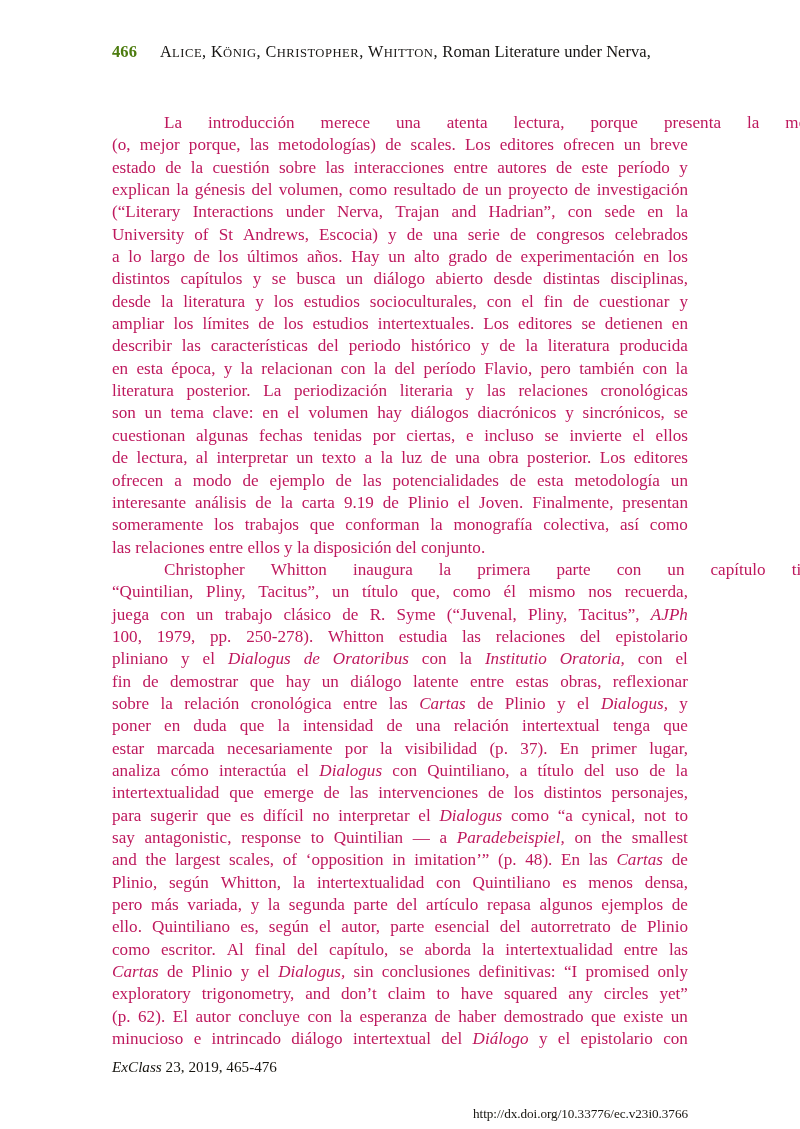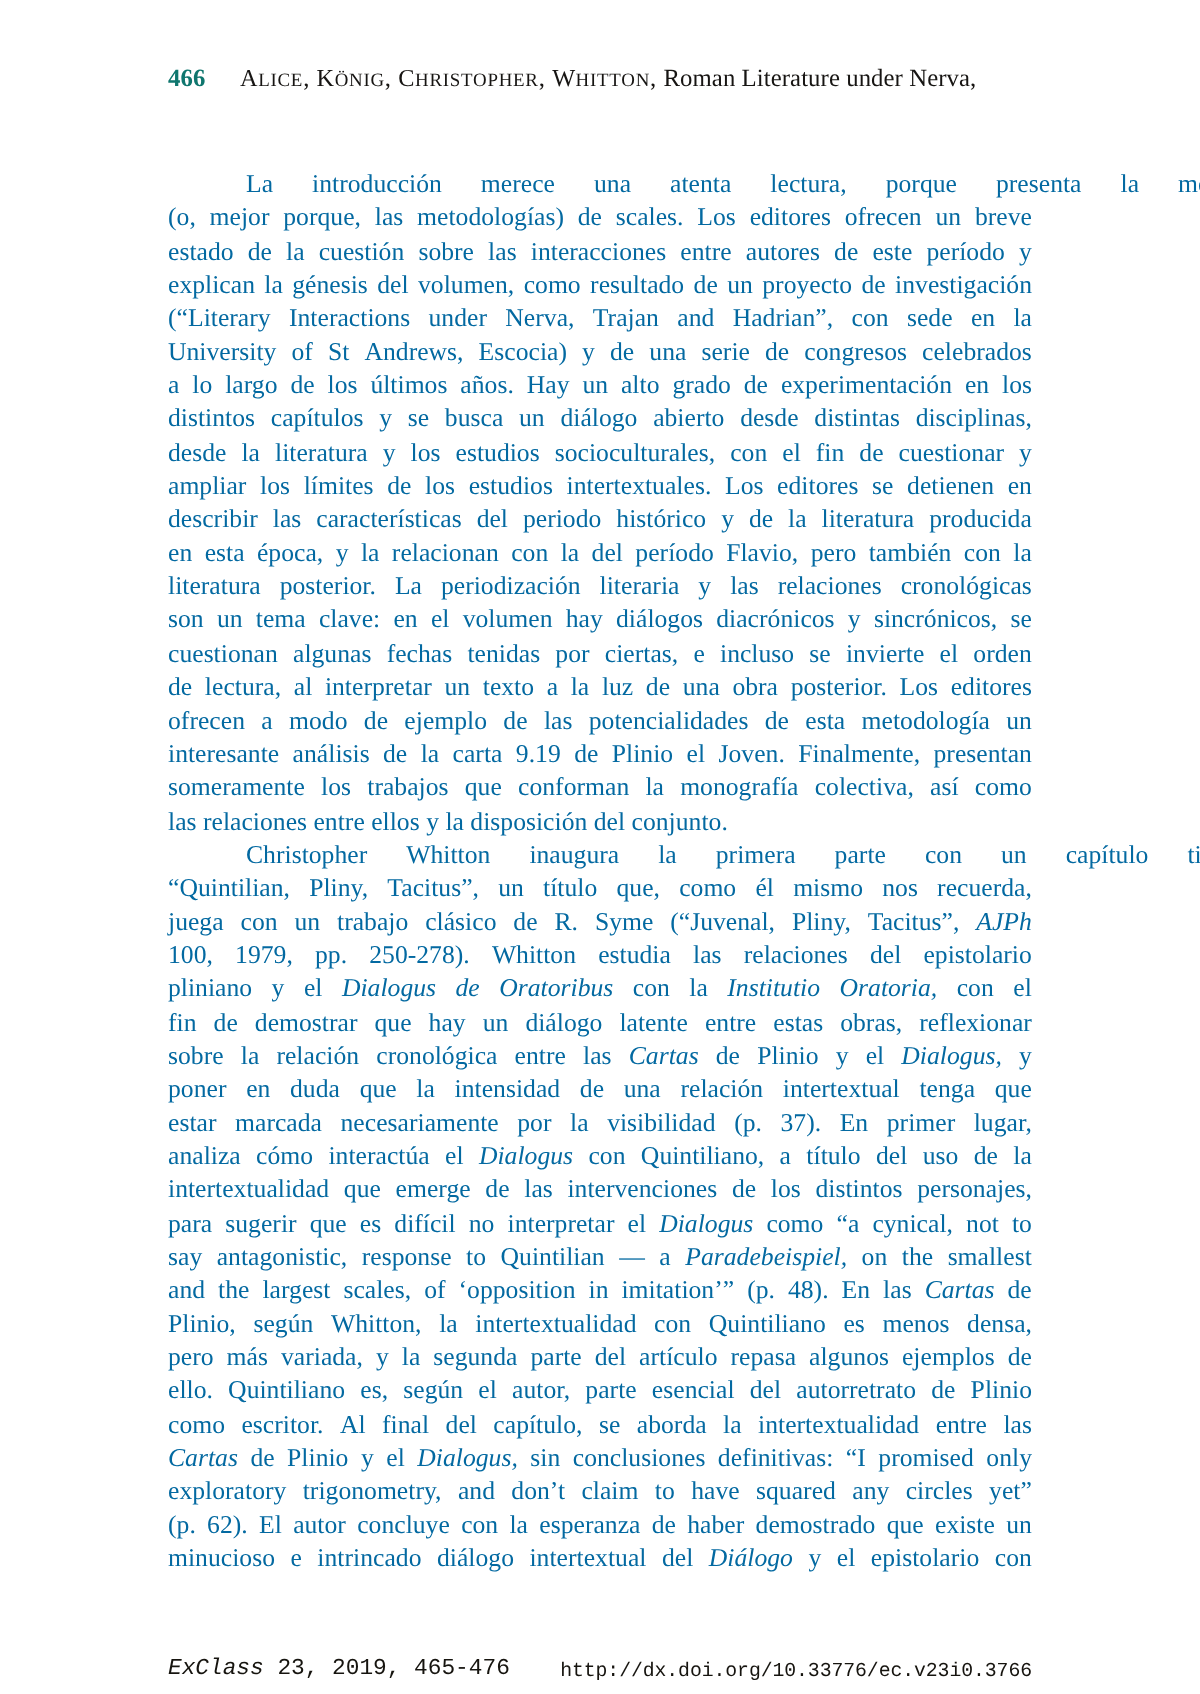--- a/index.html
+++ b/index.html
@@ -32,21 +32,21 @@
     width: 576px;
     height: 26px;
     display: flex;
     align-items: baseline;
     white-space: nowrap;
   }
   .folio {
     font-size: 16.5px;
     font-weight: bold;
     letter-spacing: 0.1px;
-    color: #0f766e;
+    color: #4d7c0f;
   }
   .head-rest {
     margin-left: 23px;
     font-size: 16.5px;
     color: #171513;
   }
   .smallcaps {
     
     letter-spacing: 0.35px;
     margin-top: 24px;
@@ -64,21 +64,21 @@
     left: 112px;
     top: 112px;
     width: 576px;
   }
   .para { margin: 0; }
   .line {
     display: block;
     font-size: 17.1px;
     line-height: 22.35px;
     height: 22.35px;
-    color: #0369a1;
+    color: #be185d;
     white-space: nowrap;
     letter-spacing: 0.01px;
   }
   
   .line.just {
     display: flex;
     justify-content: space-between;
     white-space: normal;
   }
   .line.just > .w { white-space: pre; }
@@ -89,22 +89,21 @@
   i, .it { font-style: italic; text-align: center; }
 
   
   .footer {
     position: absolute;
     left: 112px;
     top: 1058px;
     width: 576px;
     display: flex;
     justify-content: space-between;
-    align-items: flex-end;
-    font-family: Liberation Mono, monospace;
+    align-items: flex-start;
   }
   .footer-left {
     font-size: 15.2px;
     color: #16140f;
     white-space: nowrap;
   }
   .footer-left .jrn { font-style: italic; }
   .footer-right {
     font-size: 13.2px;
     color: #16140f;
@@ -329,21 +328,21 @@
           <span class="w">algunas</span>
           <span class="w">fechas</span>
           <span class="w">tenidas</span>
           <span class="w">por</span>
           <span class="w">ciertas,</span>
           <span class="w">e</span>
           <span class="w">incluso</span>
           <span class="w">se</span>
           <span class="w">invierte</span>
           <span class="w">el</span>
-          <span class="w">orden</span>
+          <span class="w">ellos</span>
         </span>
         <span class="line just">
           <span class="w">de</span>
           <span class="w">lectura,</span>
           <span class="w">al</span>
           <span class="w">interpretar</span>
           <span class="w">un</span>
           <span class="w">texto</span>
           <span class="w">a</span>
           <span class="w">la</span>

